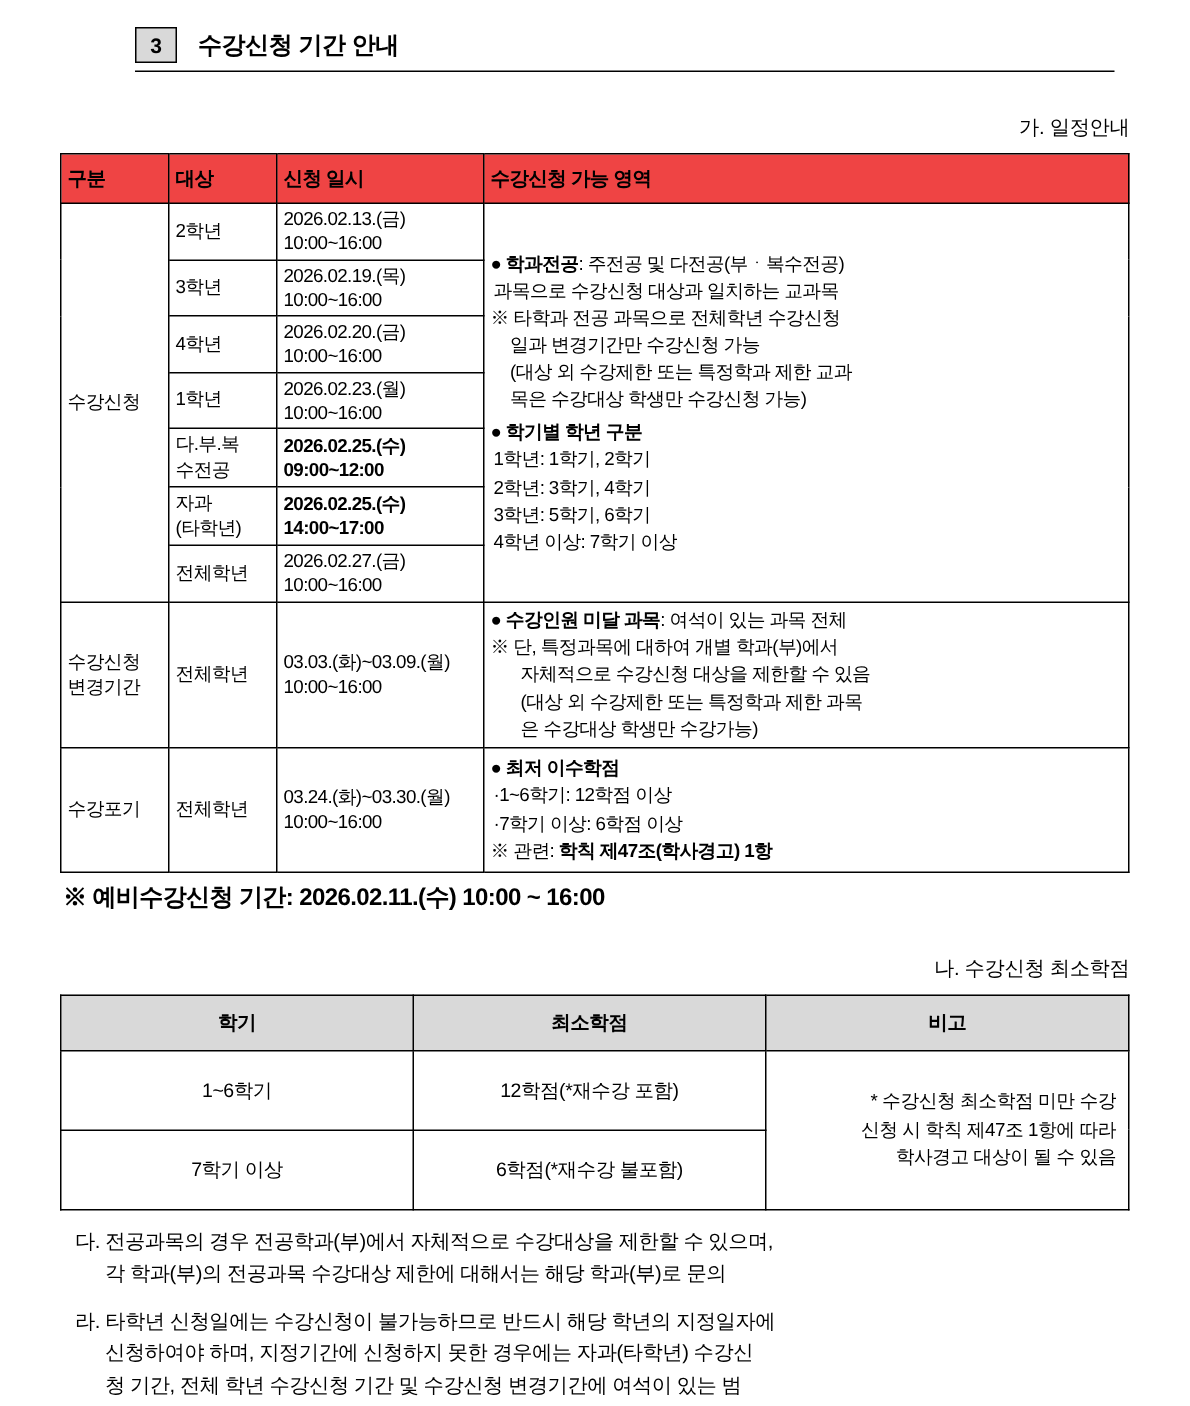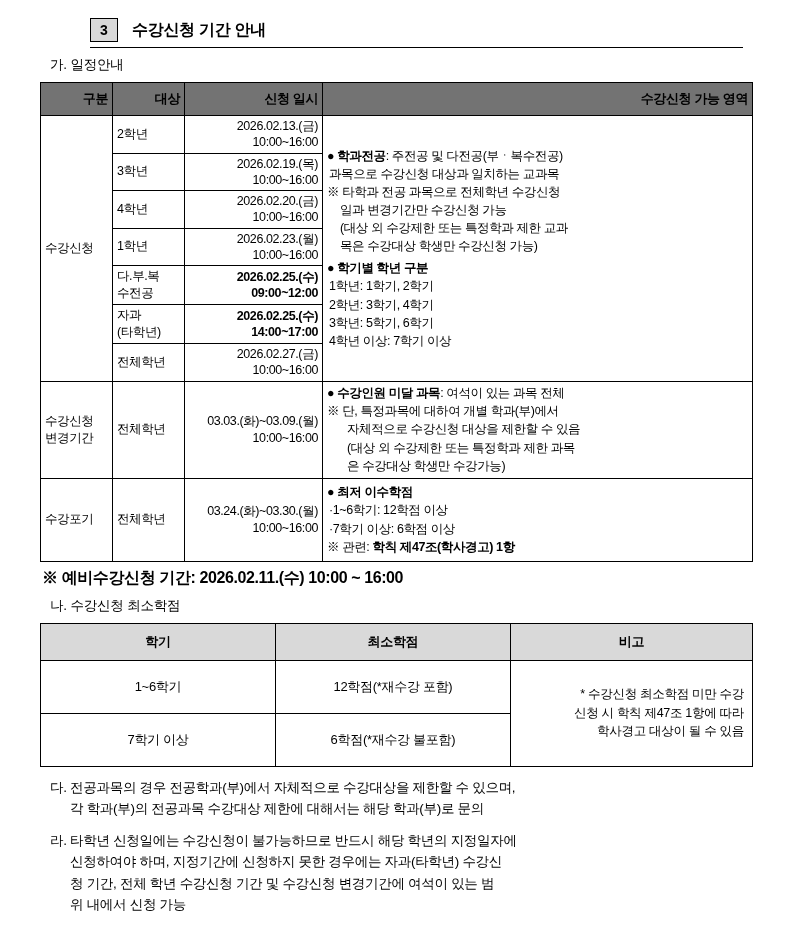--- a/index.html
+++ b/index.html
@@ -44,52 +44,53 @@
     margin-right: 14px;
   }
   .doc-title {
     font-size: 16px;
     font-weight: bold;
     letter-spacing: -0.3px;
   }
 
   
   .sub-head {
-    margin: 8px 0 8px 10px;
+    margin: 28px 0 8px 10px;
     font-size: 13.5px;
     letter-spacing: -0.2px;
+    text-align: right;
   }
 
   
   table {
     border-collapse: collapse;
     width: 100%;
     table-layout: fixed;
   }
   .t1 {
     border: 1.5px solid #000;
   }
   .t1 th, .t1 td {
     border: 1px solid #000;
     padding: 2px 4px;
     font-size: 12.5px;
     vertical-align: middle;
     letter-spacing: -0.4px;
   }
   .t1 thead th {
-    background: #737373;
-    font-weight: bold;
-    text-align: right;
+    background: #ef4444;
+    font-weight: bold;
+    text-align: left;
     height: 28px;
     font-size: 13px;
     margin-left: 33px;
   }
   .ctr { text-align: left; }
   .dates {
-    text-align: right;
+    text-align: left;
     line-height: 1.3;
     font-size: 12.5px;
     white-space: nowrap;
     margin-left: 44px;
   }
   .dates .d1 { display:block; }
   .dates .d2 { display:block; }
   .bold-date { font-weight: bold; }
   .rowh {
     height: 30px;

